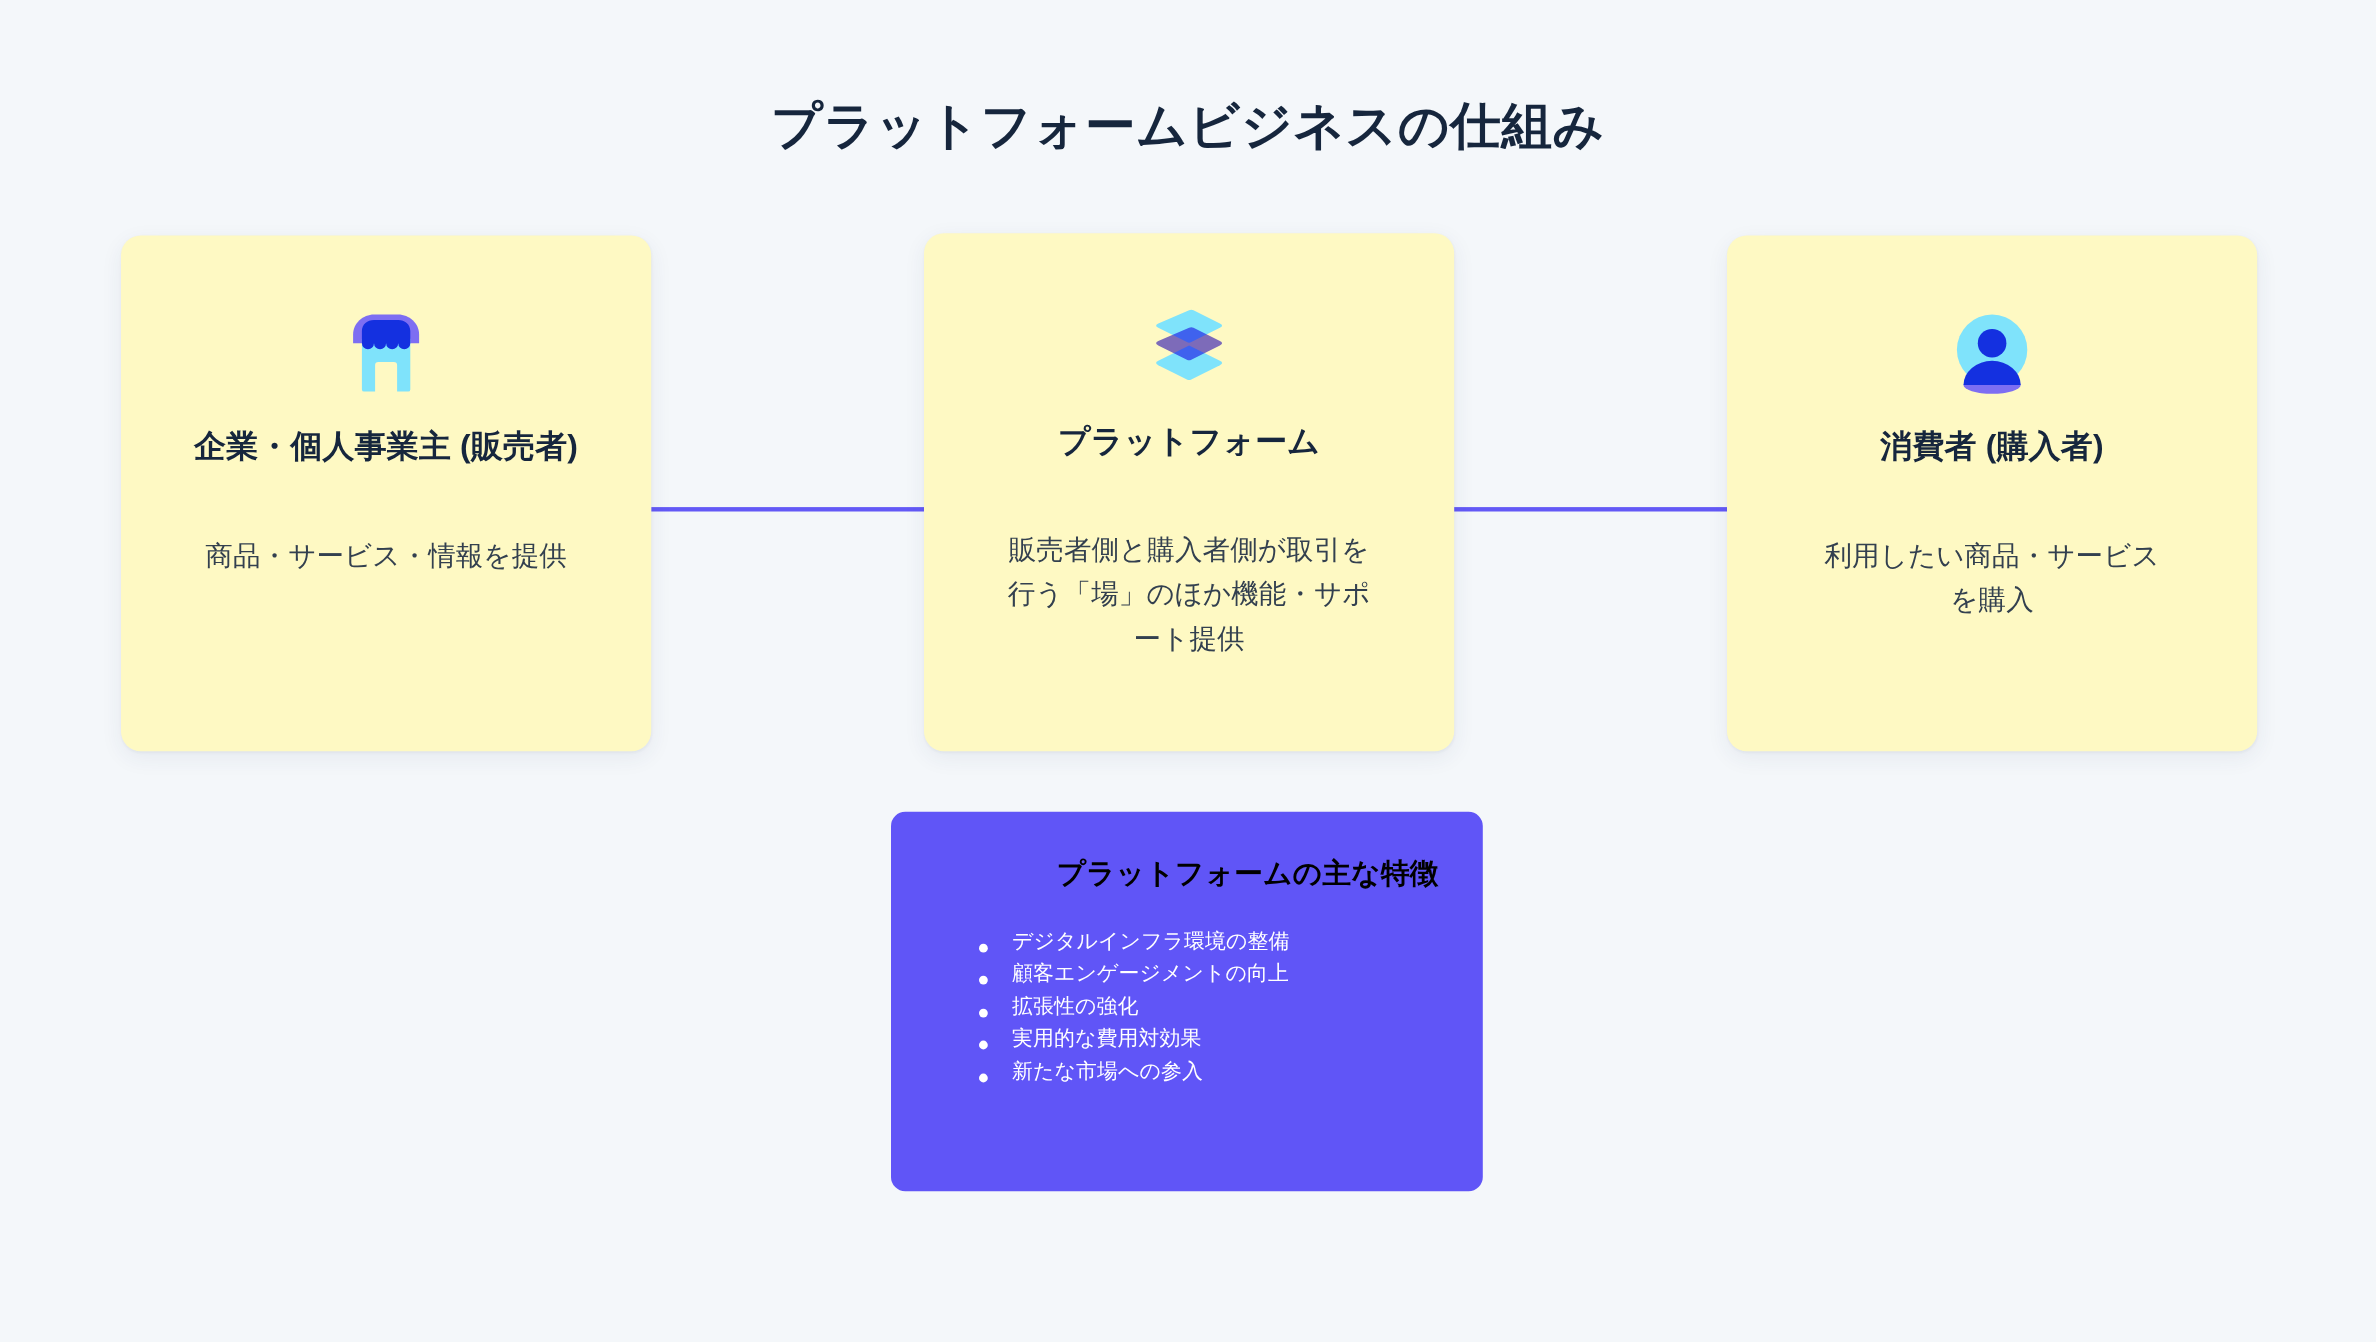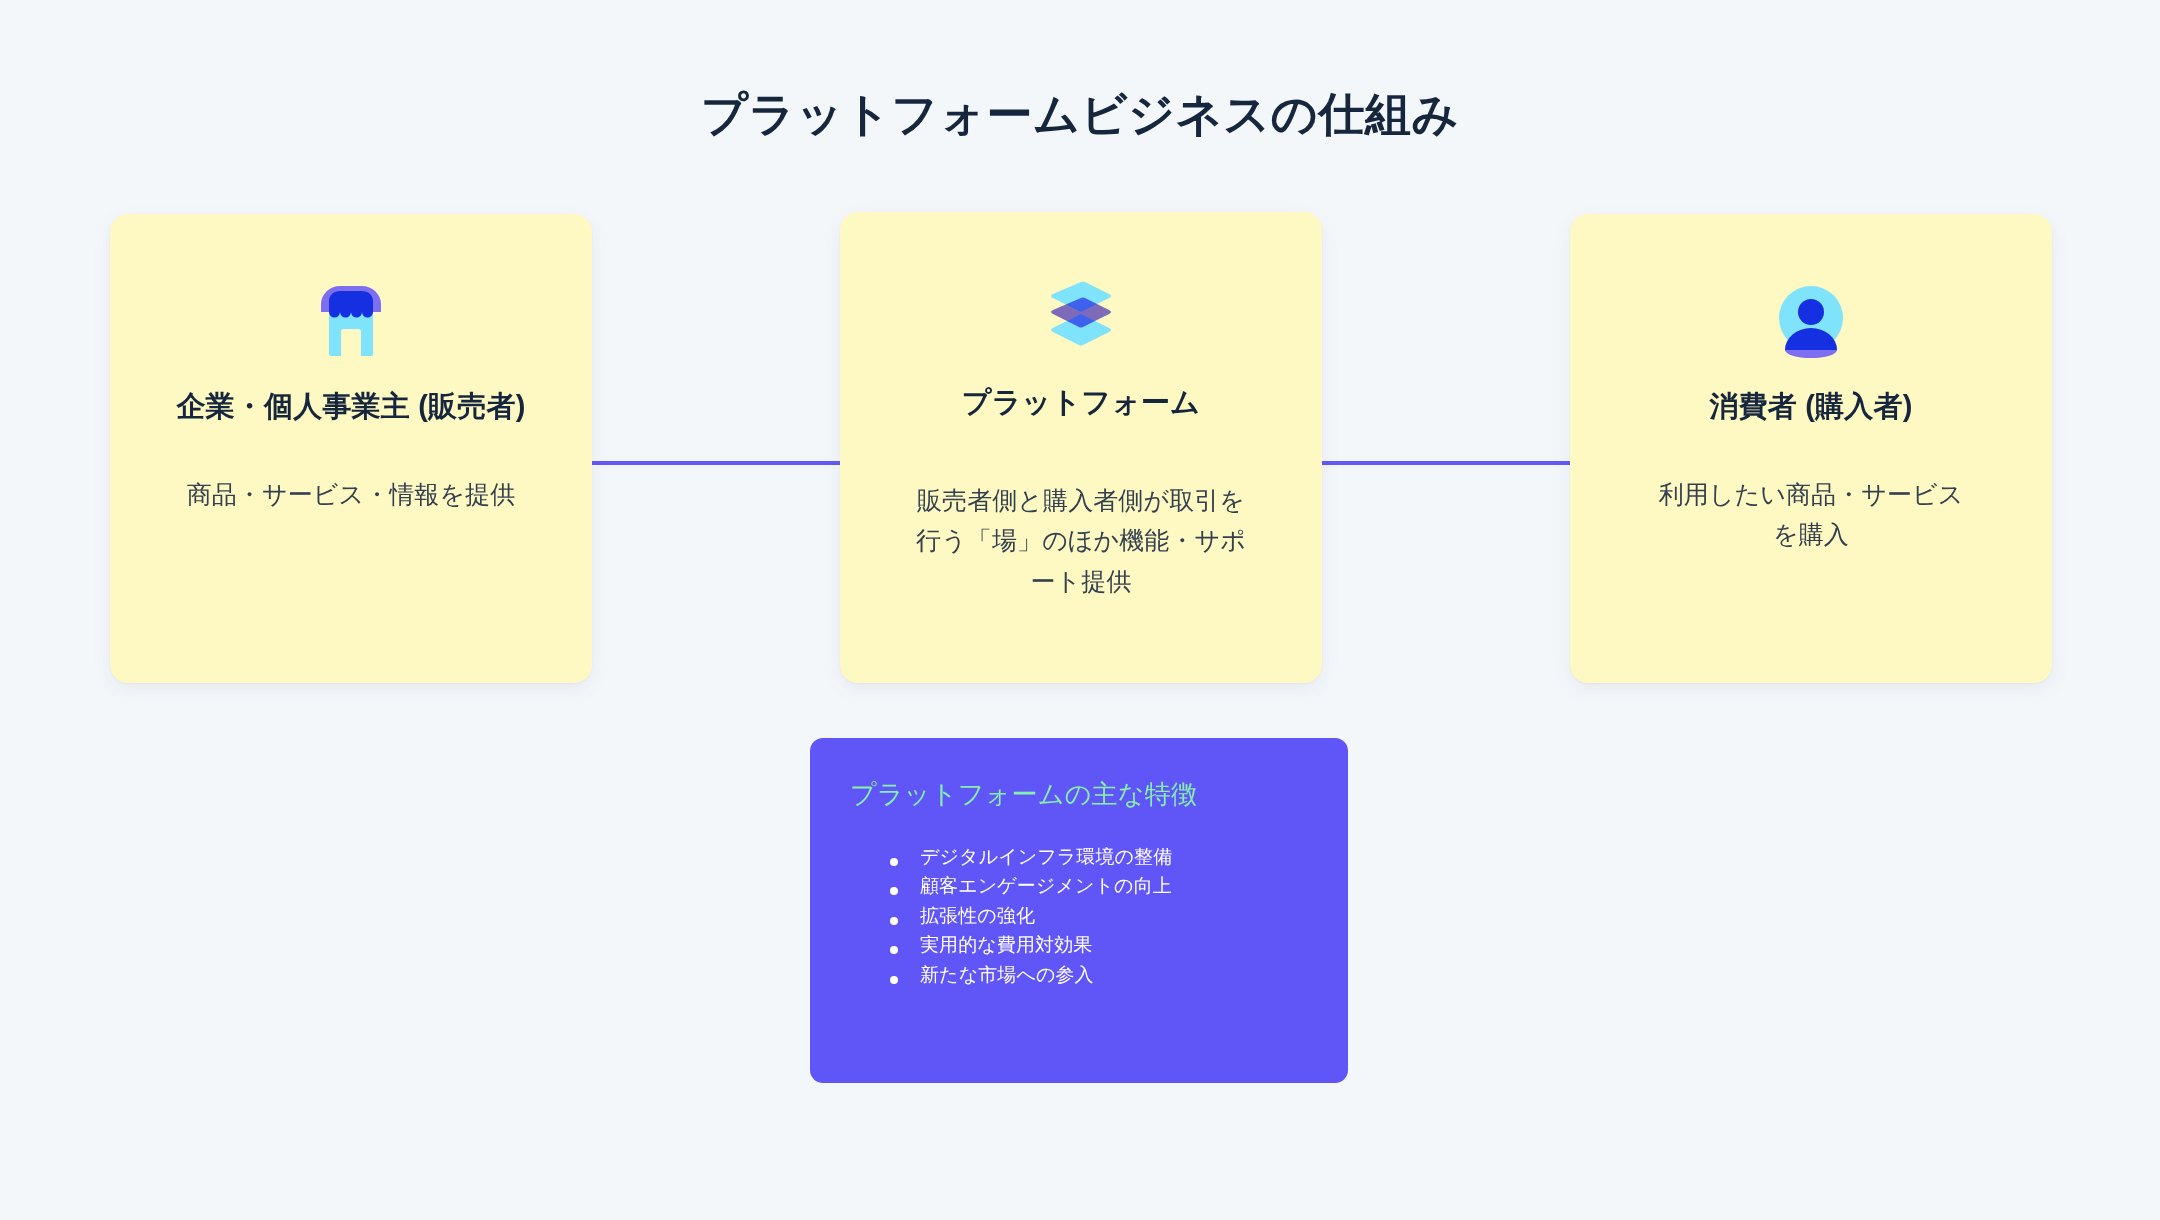--- a/index.html
+++ b/index.html
@@ -104,21 +104,21 @@
   .card-title {
     font-size: 29px;
     font-weight: 700;
     color: #16263d;
     text-align: center;
     line-height: 1.3;
     letter-spacing: 0.2px;
   }
 
   .card-desc {
-    margin-top: 48px;
+    margin-top: 60px;
     font-size: 25px;
     font-weight: 400;
     color: #33404f;
     text-align: center;
     line-height: 1.62;
     max-width: 330px;
     letter-spacing: 0.1px;
     white-space: pre-line;
   }
   .card-platform .card-desc { max-width: 330px; margin-top: 58px; }
@@ -133,23 +133,23 @@
     background: #6055f7;
     border-radius: 13px;
     box-sizing: border-box;
     padding: 40px 40px 34px 40px;
     z-index: 3;
     color: #ffffff;
   }
 
   .feature-title {
     font-size: 26px;
-    font-weight: 400;
-    color: #86efac;
-    text-align: left;
+    font-weight: 700;
+    color: #000000;
+    text-align: right;
     letter-spacing: 0.3px;
     margin: 0 0 30px 0;
     line-height: 1.3;
   }
 
   .feature-list {
     margin: 0;
     padding: 0 0 0 36px;
     list-style: none;
   }

